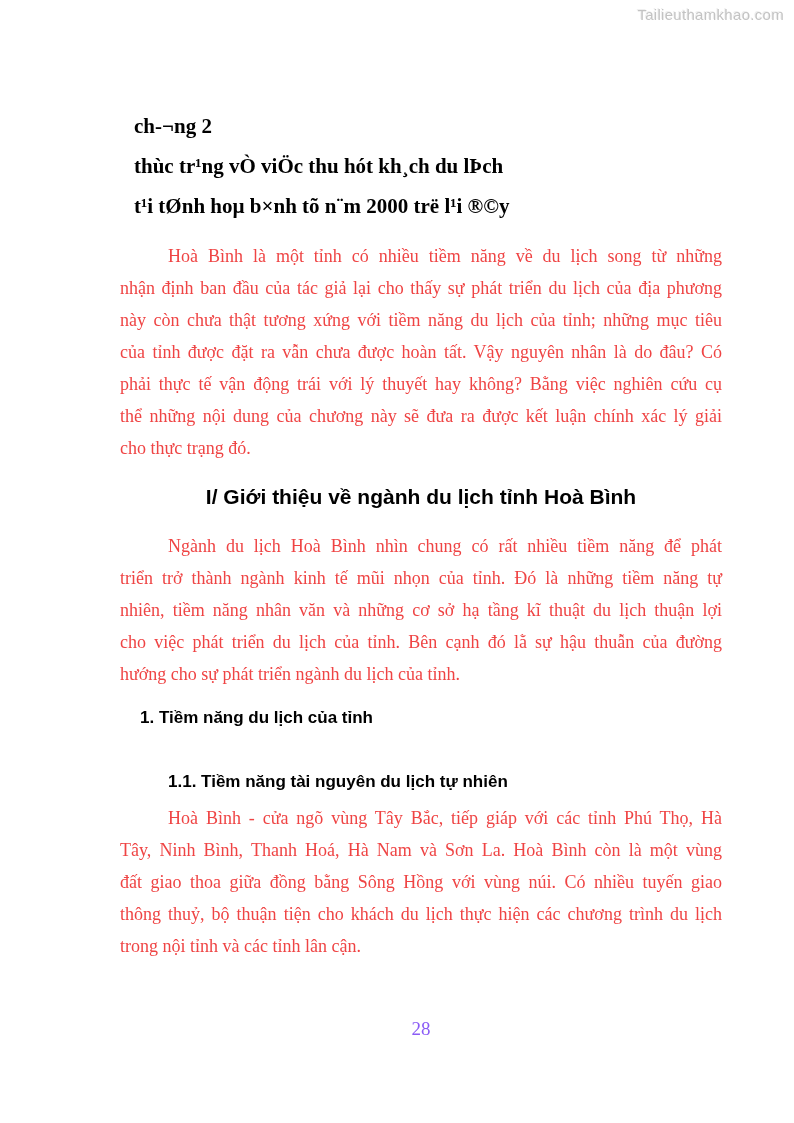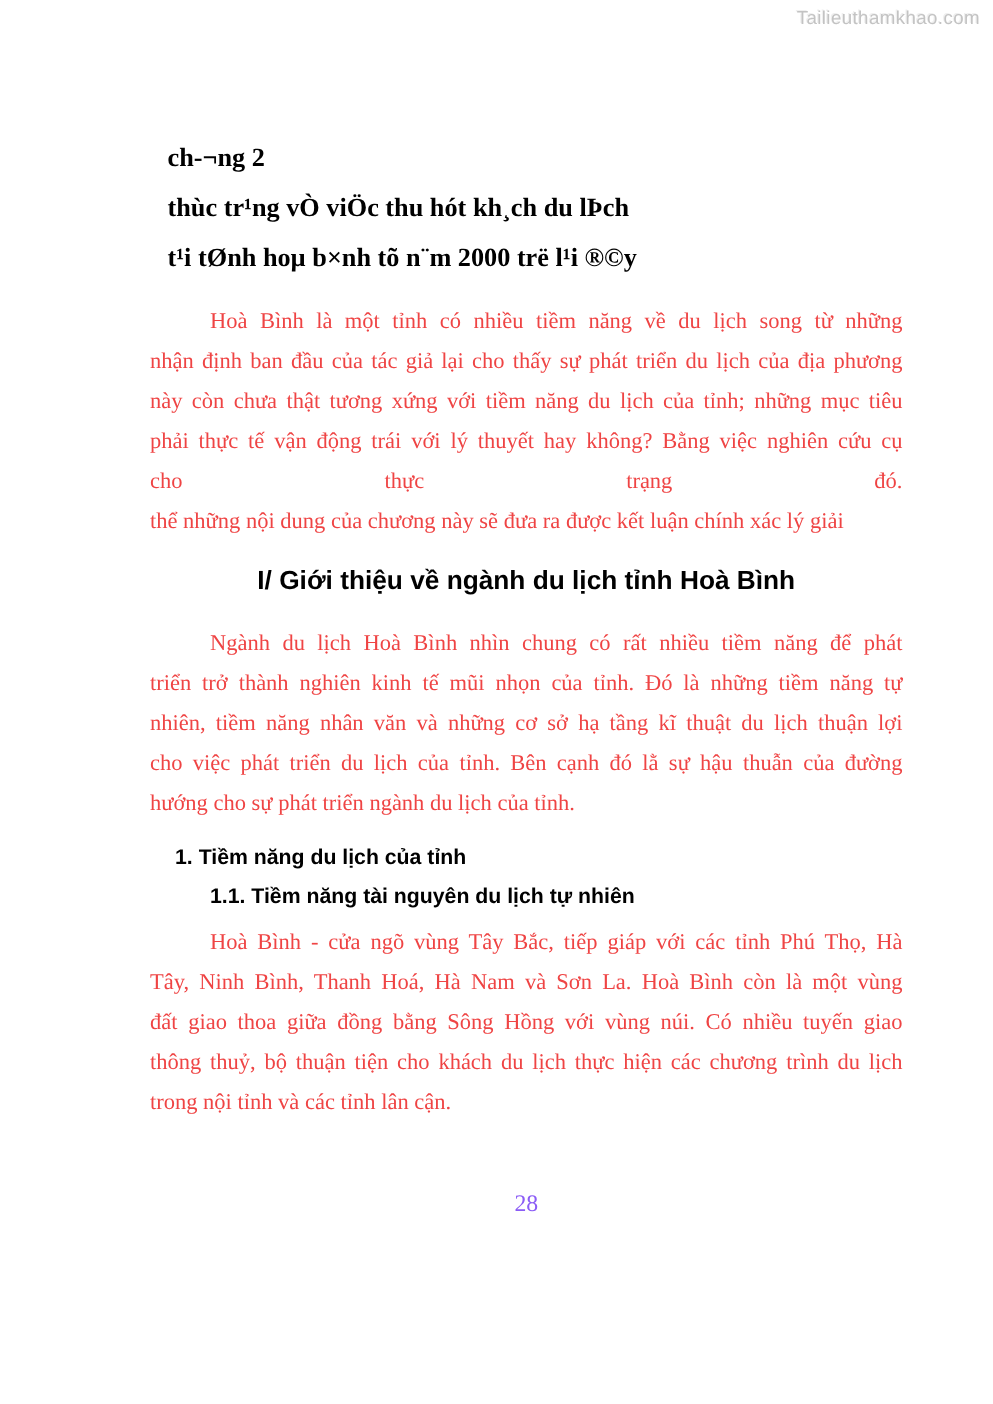--- a/index.html
+++ b/index.html
@@ -70,21 +70,21 @@
   }
   .subheading {
     margin-left: 48px;
     font-family: "Liberation Sans", "DejaVu Sans", sans-serif;
     font-weight: bold;
     font-size: 17px;
     line-height: 24px;
     color: #000000;
   }
   .subheading-1 { margin-top: 16px; margin-left: 20px; }
-  .subheading-1-1 { margin-top: 7px; }
+  .subheading-1-1 { margin-top: 40px; }
   .page-number {
     margin-top: 51px;
     font-size: 19px;
     line-height: 32px;
     text-align: center;
     color: #8b5cf6;
   }
 </style>
 </head>
 <body>
@@ -98,30 +98,31 @@
     <div class="chapter-heading">
         <div class="jline">ch-¬ng 2</div>
         <div class="jline">thùc tr¹ng vÒ viÖc thu hót kh¸ch du lÞch</div>
         <div class="jline">t¹i tØnh hoµ b×nh tõ n¨m 2000 trë l¹i ®©y</div>
       </div>
 
     <div class="para para-1">
         <div class="jline">Hoà Bình là một tỉnh có nhiều tiềm năng về du lịch song từ những</div>
         <div class="jline">nhận định ban đầu của tác giả lại cho thấy sự phát triển du lịch của địa phương</div>
         <div class="jline">này còn chưa thật tương xứng với tiềm năng du lịch của tỉnh; những mục tiêu</div>
+        <div class="jline">của tỉnh được đặt ra vẫn chưa được hoàn tất. Vậy nguyên nhân là do đâu? Có</div>
         <div class="jline">phải thực tế vận động trái với lý thuyết hay không? Bằng việc nghiên cứu cụ</div>
+        <div class="jline">thể những nội dung của chương này sẽ đưa ra được kết luận chính xác lý giải</div>
         <div class="jline">cho thực trạng đó.</div>
-        <div class="jline">thể những nội dung của chương này sẽ đưa ra được kết luận chính xác lý giải</div>
       </div>
 
     <div class="section-heading">I/ Giới thiệu về ngành du lịch tỉnh Hoà Bình</div>
 
     <div class="para para-2">
         <div class="jline">Ngành du lịch Hoà Bình nhìn chung có rất nhiều tiềm năng để phát</div>
-        <div class="jline">triển trở thành nghiên kinh tế mũi nhọn của tỉnh. Đó là những tiềm năng tự</div>
+        <div class="jline">triển trở thành ngành kinh tế mũi nhọn của tỉnh. Đó là những tiềm năng tự</div>
         <div class="jline">nhiên, tiềm năng nhân văn và những cơ sở hạ tầng kĩ thuật du lịch thuận lợi</div>
         <div class="jline">cho việc phát triển du lịch của tỉnh. Bên cạnh đó lằ sự hậu thuẫn của đường</div>
         <div class="jline">hướng cho sự phát triển ngành du lịch của tỉnh.</div>
       </div>
 
     <div class="subheading subheading-1">1. Tiềm năng du lịch của tỉnh</div>
 
     <div class="subheading subheading-1-1">1.1. Tiềm năng tài nguyên du lịch tự nhiên</div>
 
     <div class="para para-3">

